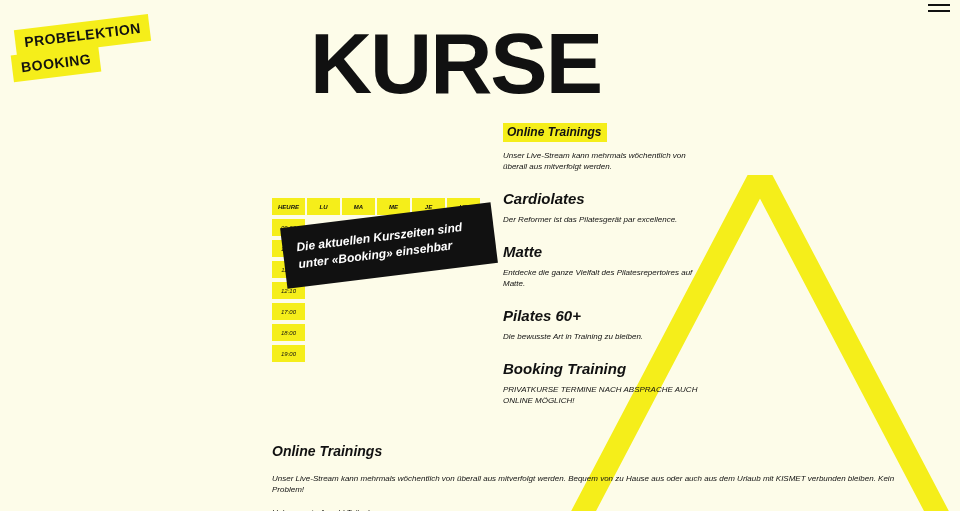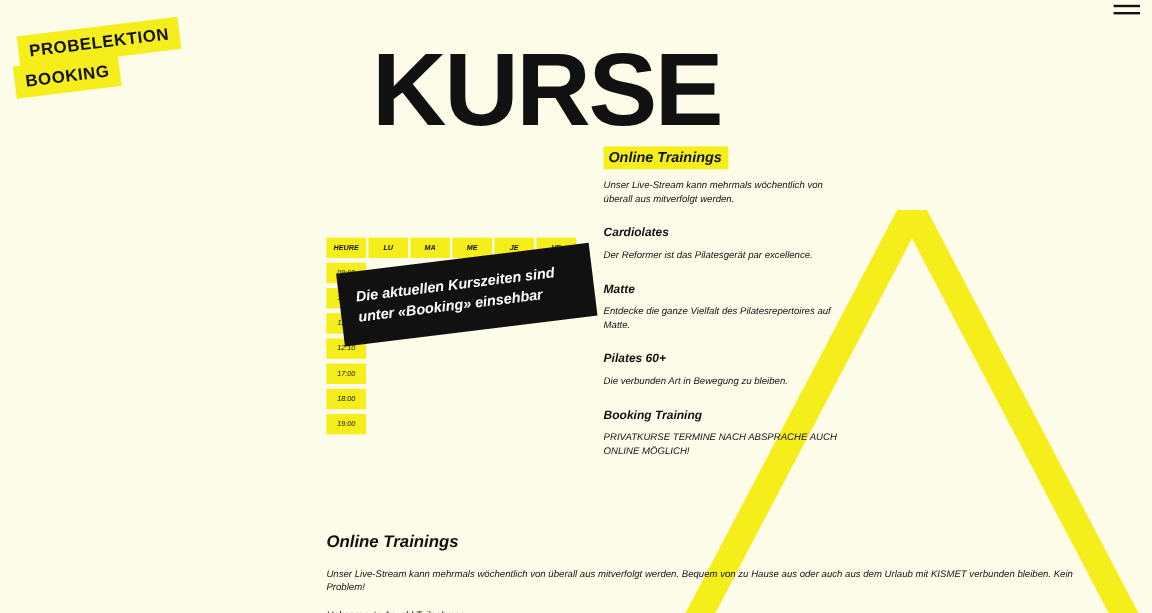--- a/index.html
+++ b/index.html
@@ -73,21 +73,21 @@
   .tag-booking {
     left: 12px;
     top: 50px;
     transform: rotate(-7deg);
   }
 
   
   .headline {
     position: absolute;
     left: 310px;
-    top: 32px;
+    top: 20px;
     font-size: 86px;
     line-height: 86px;
     font-weight: bold;
     letter-spacing: -2px;
     color: #111;
     z-index: 5;
     white-space: nowrap;
   }
 
   
@@ -154,21 +154,21 @@
     background: #f5ee1a;
     font-size: 12px;
     font-weight: bold;
     font-style: italic;
     color: #111;
     padding: 2px 6px 3px 4px;
     margin-bottom: 8px;
     cursor: pointer;
   }
   .course-title {
-    font-size: 10px;
+    font-size: 15px;
     font-weight: bold;
     font-style: italic;
     color: #111;
     margin: 0 0 7px 0;
     cursor: pointer;
   }
   .course-desc {
     font-size: 8px;
     font-style: italic;
     line-height: 11px;
@@ -274,21 +274,21 @@
       <p class="course-desc">Der Reformer ist das Pilatesgerät par excellence.</p>
     </div>
 
     <div class="course-block">
       <h3 class="course-title">Matte</h3>
       <p class="course-desc">Entdecke die ganze Vielfalt des Pilatesrepertoires auf Matte.</p>
     </div>
 
     <div class="course-block">
       <h3 class="course-title">Pilates 60+</h3>
-      <p class="course-desc">Die verbunden Art in Bewegung zu bleiben.</p>
+      <p class="course-desc">Die bewusste Art in Training zu bleiben.</p>
     </div>
 
     <div class="course-block">
       <h3 class="course-title">Booking Training</h3>
       <p class="course-desc">PRIVATKURSE TERMINE NACH ABSPRACHE AUCH ONLINE MÖGLICH!</p>
     </div>
   </div>
 
   <div class="bottom">
     <h2>Online Trainings</h2>

